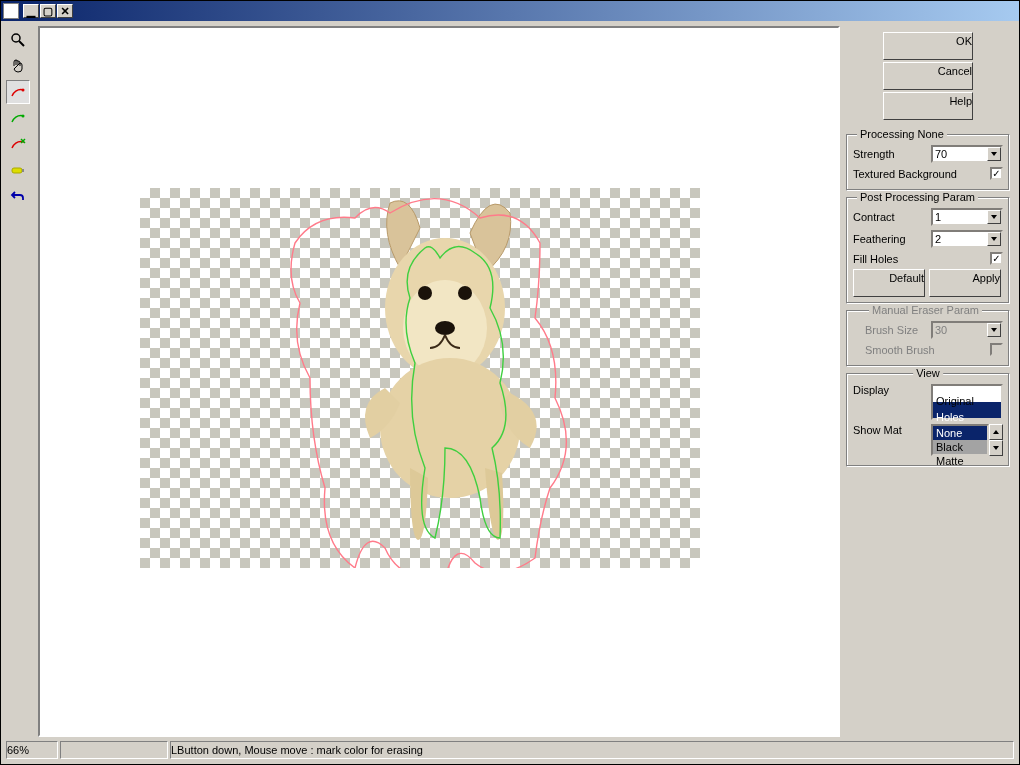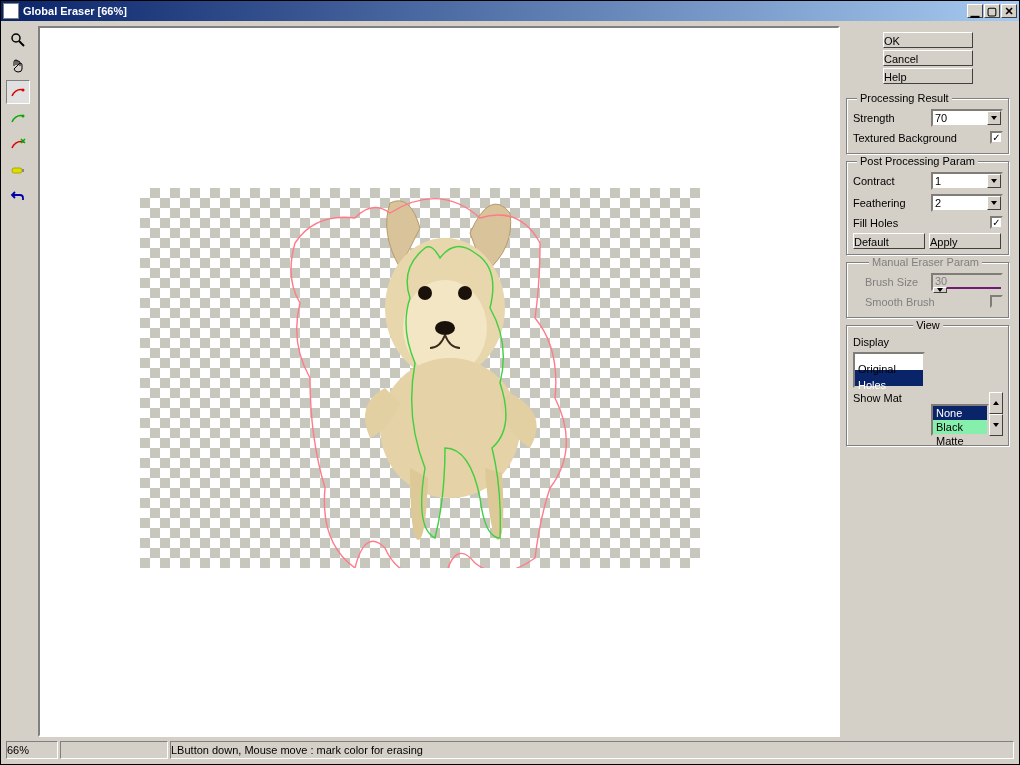--- a/index.html
+++ b/index.html
@@ -21,65 +21,64 @@
 .tool-btn.selected { border-top: 1px solid #808080; border-left: 1px solid #808080; border-right: 1px solid #fff; border-bottom: 1px solid #fff; background: #e0e0e0; }
 
 .canvas-wrap { flex: 1; background: #fff; border: 2px solid; border-color: #808080 #fff #fff #808080; position: relative; overflow: hidden; margin: 2px; }
 .canvas-inner { position: absolute; left: 100px; top: 160px; width: 560px; height: 380px; }
 .checker { position: absolute; inset: 0; background-image: linear-gradient(45deg, #c8c7bd 25%, transparent 25%), linear-gradient(-45deg, #c8c7bd 25%, transparent 25%), linear-gradient(45deg, transparent 75%, #c8c7bd 75%), linear-gradient(-45deg, transparent 75%, #c8c7bd 75%); background-size: 20px 20px; background-position: 0 0, 0 10px, 10px -10px, -10px 0px; background-color: #fff; }
 .subject { position: absolute; width: 100%; height: 100%; }
 
 .side-panel { width: 174px; padding: 4px 6px 4px 4px; display: flex; flex-direction: column; gap: 6px; }
 
 .btn-stack { display: flex; flex-direction: column; gap: 2px; align-items: center; padding: 4px 0 8px; }
-.win-button { width: 90px; height: 16px; background: #d4d0c8; border-top: 1px solid #fff; border-left: 1px solid #fff; border-right: 1px solid #404040; border-bottom: 1px solid #404040; cursor: pointer; text-align: left; line-height: 17px; }
+.win-button { width: 90px; height: 28px; background: #d4d0c8; border-top: 1px solid #fff; border-left: 1px solid #fff; border-right: 1px solid #404040; border-bottom: 1px solid #404040; cursor: pointer; text-align: right; line-height: 17px; }
 .win-button.half { width: 72px; }
 .btn-row { display: flex; gap: 4px; }
 
 .groupbox { border: 1px solid #808080; border-right-color: #fff; border-bottom-color: #fff; box-shadow: inset -1px -1px 0 #808080, inset 1px 1px 0 #fff; padding: 10px 6px 6px; position: relative; }
 .groupbox > .legend { position: absolute; top: -7px; left: 10px; background: #d4d0c8; padding: 0 3px; color: #000; }
 .groupbox.disabled .legend, .groupbox.disabled .param-label { color: #808080; margin-left: 12px; }
 
 .param-row { display: flex; align-items: center; margin-bottom: 4px; gap: 4px; }
 .param-label { flex: 1; }
 .combo { width: 72px; height: 18px; background: #fff; border: 2px inset #d4d0c8; display: flex; }
 .combo input { flex: 1; border: none; outline: none; font-size: 11px; padding: 0 2px; background: #fff; width: 100%; }
 .combo .arrow-btn { width: 14px; background: #d4d0c8; border-top: 1px solid #fff; border-left: 1px solid #fff; border-right: 1px solid #404040; border-bottom: 1px solid #404040; display: flex; align-items: center; justify-content: center; }
-.combo.disabled { background: #701a75; flex-direction: column; }
+.combo.disabled { background: #701a75; }
 .combo.disabled input { background: #d4d0c8; color: #808080; }
 .tri-down { width: 0; height: 0; border-left: 3px solid transparent; border-right: 3px solid transparent; border-top: 4px solid #000; }
 .tri-up { width: 0; height: 0; border-left: 3px solid transparent; border-right: 3px solid transparent; border-bottom: 4px solid #000; }
 .checkbox { width: 13px; height: 13px; background: #fff; border: 2px inset #d4d0c8; display: flex; align-items: center; justify-content: center; }
 .checkbox.checked::after { content: "✓"; font-size: 10px; color: #000; line-height: 1; }
 .checkbox.disabled { background: #d4d0c8; }
 
 .listbox { width: 72px; background: #fff; border: 2px inset #d4d0c8; }
 .listbox .item { padding: 8px 3px; height: 14px; line-height: 14px; }
 .listbox .item.selected { background: #0a246a; color: #fff; }
 .spin-listbox { width: 72px; display: flex; }
-.spin-listbox .lb { flex: 1; background: #86efac; border: 2px inset #d4d0c8; margin-top: 12px; }
+.spin-listbox .lb { flex: 1; background: #a3a3a3; border: 2px inset #d4d0c8; }
 .spin-listbox .lb .item { padding: 0 3px; height: 14px; line-height: 14px; }
 .spin-listbox .lb .item.selected { background: #0a246a; color: #fff; }
 .spin-listbox .spin { width: 14px; display: flex; flex-direction: column; }
 .spin-listbox .spin button { flex: 1; background: #d4d0c8; border-top: 1px solid #fff; border-left: 1px solid #fff; border-right: 1px solid #404040; border-bottom: 1px solid #404040; display: flex; align-items: center; justify-content: center; padding: 0; }
 
 .statusbar { height: 22px; display: flex; gap: 2px; padding: 2px; }
 .status-cell { border: 1px solid; border-color: #808080 #fff #fff #808080; padding: 1px 0; display: flex; align-items: center; }
 .status-cell.zoom { width: 52px; }
 .status-cell.empty { width: 108px; }
 .status-cell.msg { flex: 1; }
 </style>
 </head>
 <body>
 
 <div class="window">
 
   <div class="titlebar">
     <div class="icon-slot"></div>
-    <div class="title-text">Global Eraser [66%]</div>
     <div class="win-btns">
       <div class="win-btn">
           <span>▁</span>
         </div>
       <div class="win-btn">
           <span>▢</span>
         </div>
       <div class="win-btn">
           <span>✕</span>
         </div>
@@ -160,21 +159,21 @@
 
       <div class="side-panel">
 
         <div class="btn-stack">
           <div class="win-button">OK</div>
           <div class="win-button">Cancel</div>
           <div class="win-button">Help</div>
         </div>
 
         <div class="groupbox">
-          <div class="legend">Processing Result</div>
+          <div class="legend">Processing None</div>
           <div class="param-row">
             <div class="param-label">Strength</div>
             <div class="combo">
               <input value="70" style="">
               <div class="arrow-btn">
                   <div class="tri-down"></div>
                 </div>
             </div>
           </div>
           <div class="param-row">
@@ -225,21 +224,21 @@
             </div>
           </div>
           <div class="param-row">
             <div class="param-label">Smooth Brush</div>
             <div class="checkbox disabled"></div>
           </div>
         </div>
 
         <div class="groupbox">
           <div class="legend" style="left:50%;transform:translateX(-50%);">View</div>
-          <div class="param-row" style="align-items:flex-start;flex-direction:column;">
+          <div class="param-row" style="align-items:flex-start;">
             <div class="param-label">Display</div>
             <div class="listbox">
               <div class="item">Original</div>
               <div class="item selected">Holes</div>
             </div>
           </div>
           <div class="param-row" style="align-items:flex-start;">
             <div class="param-label">Show Mat</div>
             <div class="spin-listbox">
               <div class="lb">

